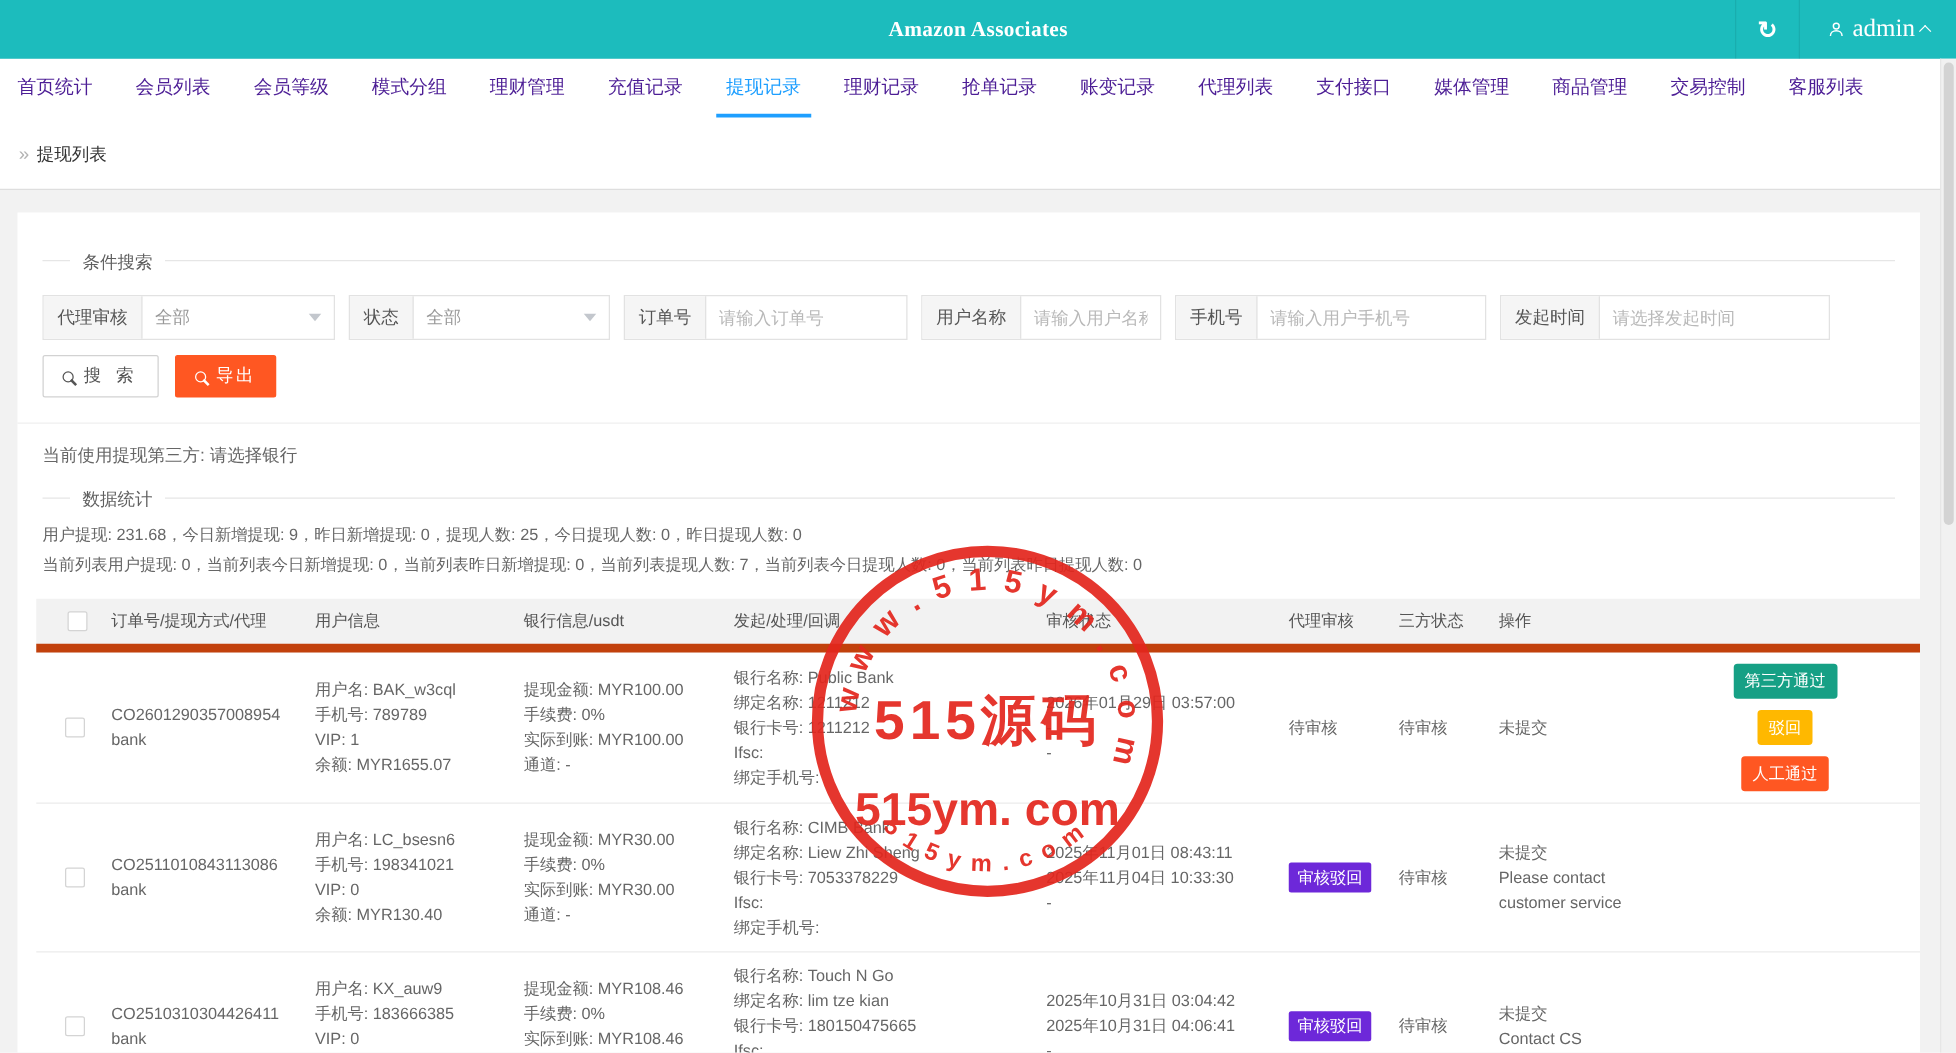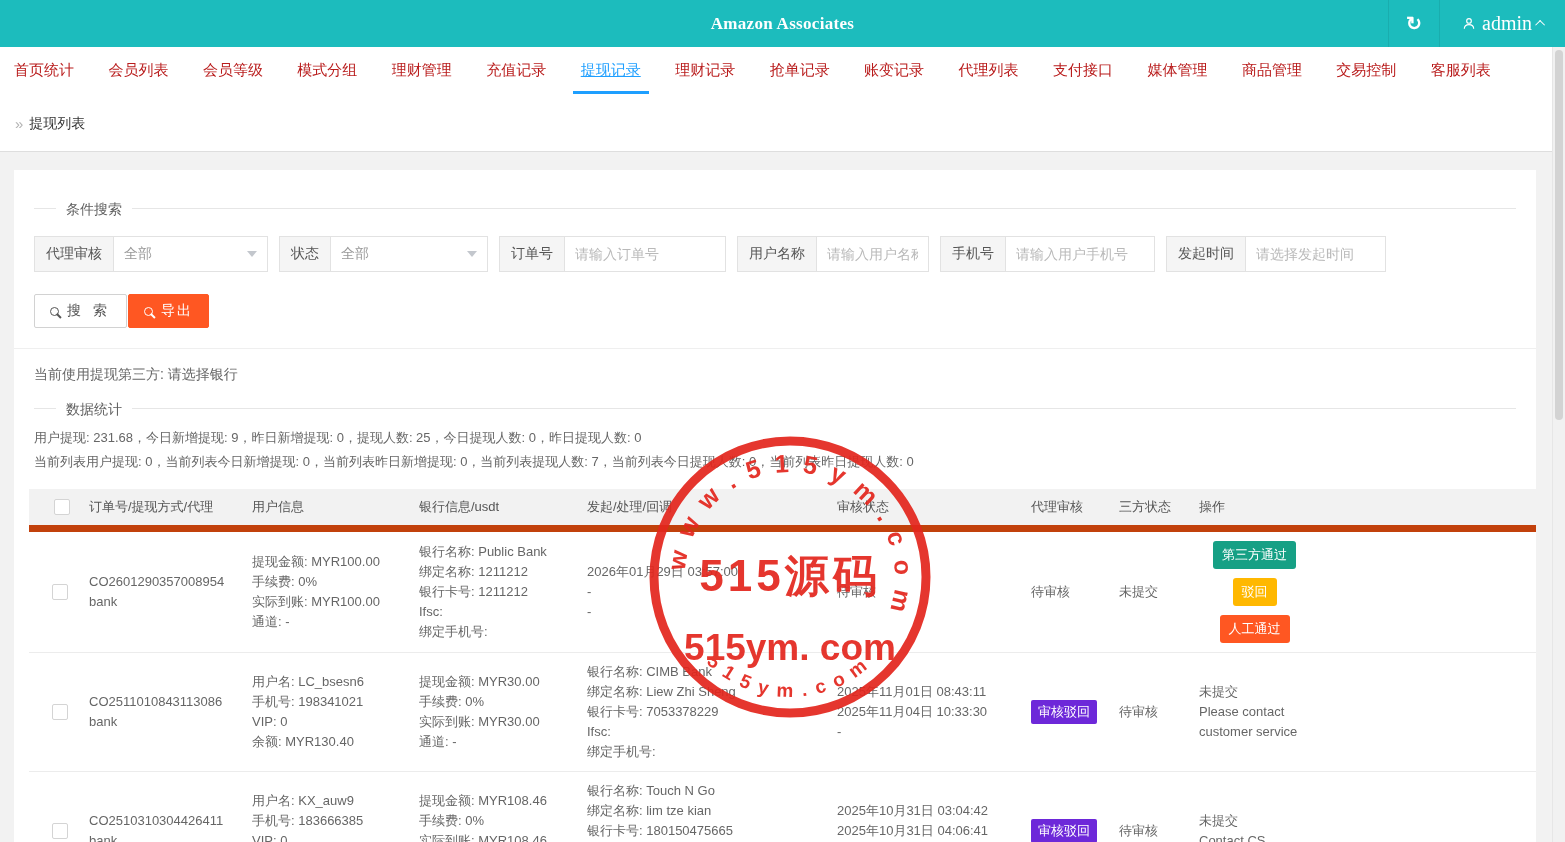--- a/index.html
+++ b/index.html
@@ -14,22 +14,22 @@
   .hdr-refresh { width:52px; display:flex; align-items:center; justify-content:center;
     border-left:1px solid rgba(0,0,0,.08); border-right:1px solid rgba(0,0,0,.08);
     font-size:19px; font-weight:bold; cursor:pointer; }
   .hdr-admin { display:flex; align-items:center; gap:6px; padding:0 6px 0 22px; font-size:20px; cursor:pointer; }
   .caret-up { width:7px; height:7px; border-left:1.6px solid #fff; border-top:1.6px solid #fff;
     transform:rotate(45deg) translateY(2px); display:inline-block; }
 
   
   .nav { background:#fff; height:49px; padding-left:6px; white-space:nowrap; }
   .tab { display:inline-block; padding:0 8px; margin-right:14px; line-height:46px; height:49px;
-    font-size:15px; color:#b91c1c; cursor:pointer; position:relative; }
-  .tab.active { color:#1e9fff;text-decoration:underline; }
+    font-size:15px; color:#4c1d95; cursor:pointer; position:relative; }
+  .tab.active { color:#1e9fff; }
   .tab.active::after { content:""; position:absolute; left:0; right:0; bottom:2px; height:3px; background:#1e9fff; }
 
   
   .crumb { background:#fff; height:56px; display:flex; align-items:center; padding:0 15px;
     border-bottom:1px solid #dedede; font-size:14px; color:#333; }
   .crumb .arrows { color:#b3b3b3; margin-right:6px; font-size:15px; }
 
   
   .content { padding:18px 15px 0 14px; height:calc(842px - 47px - 49px - 57px); position:relative; }
   .card { background:#fff; width:1522px; min-height:700px; padding:16px 20px 0 20px; position:relative; }
@@ -42,21 +42,21 @@
   .fbox { display:flex; height:36px; border:1px solid #e2e2e2; background:#fff; align-items:stretch; }
   .flabel { background:#f5f5f5; border-right:1px solid #e2e2e2; padding:0 11px; font-size:14px;
     color:#555; display:flex; align-items:center; white-space:nowrap; }
   .fval { display:flex; align-items:center; padding:0 10px; font-size:14px; color:#999; justify-content:space-between; }
   .fval .sel-arrow { width:0; height:0; border-left:5px solid transparent; border-right:5px solid transparent;
     border-top:6px solid #c3c7cd; margin-left:8px; }
   .fval input { border:none; outline:none; font-size:14px; color:#404040; width:100%;
     font-family:"Liberation Sans","DejaVu Sans",sans-serif; background:transparent; }
   .fval input::placeholder { color:#b9b9b9; }
 
-  .btn-row { display:flex; gap:1px; margin-top:22px; }
+  .btn-row { display:flex; gap:13px; margin-top:12px; }
   .btn { display:inline-flex; align-items:center; gap:8px; height:34px; padding:0 15px;
     border-radius:2px; font-size:14px; cursor:pointer; }
   .btn-plain { background:#fff; border:1px solid #d2d2d2; color:#555; letter-spacing:4px; }
   .btn-orange { background:#ff5722; border:1px solid #ff5722; color:#fff; letter-spacing:2px; }
   .lens { width:9px; height:9px; border:1.5px solid currentColor; border-radius:50%;
     position:relative; display:inline-block; flex:none; }
   .lens::after { content:""; position:absolute; width:6px; height:1.5px; background:currentColor;
     transform:rotate(45deg); right:-4px; bottom:-2px; }
 
   .divider { height:1px; background:#efefef; margin:20px -20px 0 -20px; }
@@ -167,27 +167,27 @@
         <span class="fval" style="flex:1">
             <input placeholder="请输入订单号" style="">
           </span>
       </div>
       <div class="fbox" style="width:192px">
         <span class="flabel">用户名称</span>
         <span class="fval" style="flex:1">
             <input placeholder="请输入用户名称" style="">
           </span>
       </div>
-      <div class="fbox" style="width:215px">
+      <div class="fbox" style="width:249px">
         <span class="flabel">手机号</span>
         <span class="fval" style="flex:1">
             <input placeholder="请输入用户手机号" style="">
           </span>
       </div>
-      <div class="fbox" style="width:220px">
+      <div class="fbox" style="width:264px">
         <span class="flabel">发起时间</span>
         <span class="fval" style="flex:1">
             <input placeholder="请选择发起时间" style="">
           </span>
       </div>
     </div>
 
     <div class="btn-row">
       <span class="btn btn-plain">
         <span class="lens"></span>
@@ -226,20 +226,24 @@
       </div>
 
       <div class="tbody">
 
         <div class="trow">
           <div class="cell ck">
               <span class="checkbox"></span>
             </div>
           <div class="cell lines">CO2601290357008954
 bank</div>
+          <div class="cell lines">用户名: BAK_w3cql
+手机号: 789789
+VIP: 1
+余额: MYR1655.07</div>
           <div class="cell lines">提现金额:  MYR100.00
 手续费: 0%
 实际到账: MYR100.00
 通道: -</div>
           <div class="cell lines">银行名称: Public Bank
 绑定名称: 1211212
 银行卡号: 1211212
 Ifsc:
 绑定手机号:</div>
           <div class="cell lines">2026年01月29日 03:57:00

